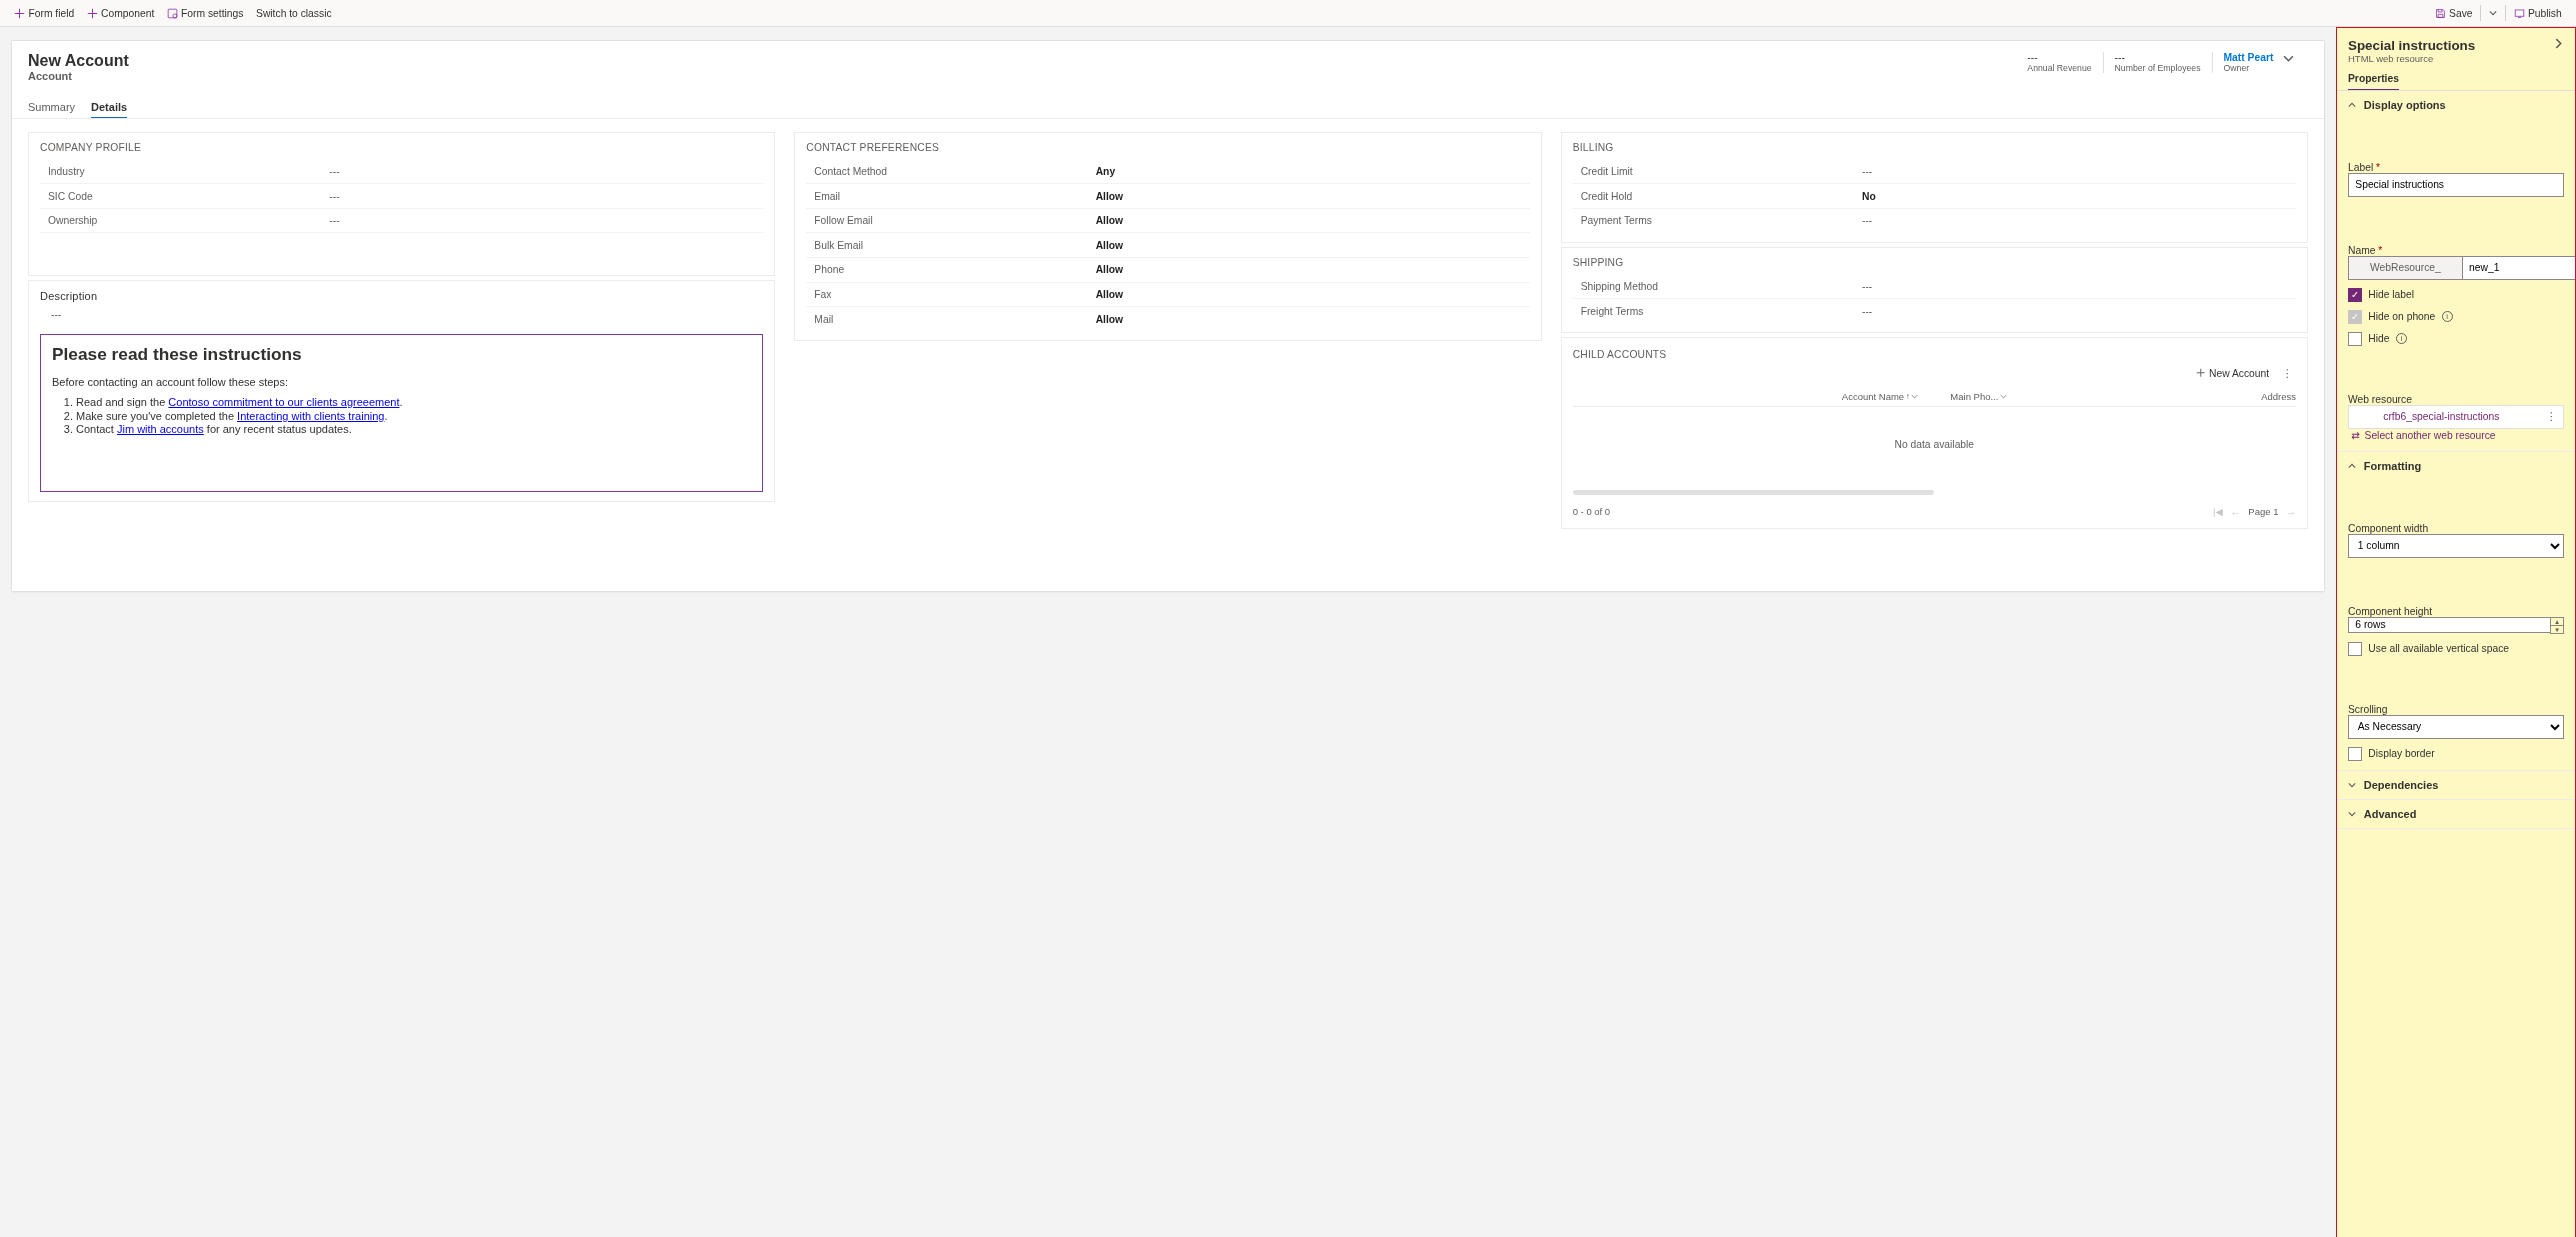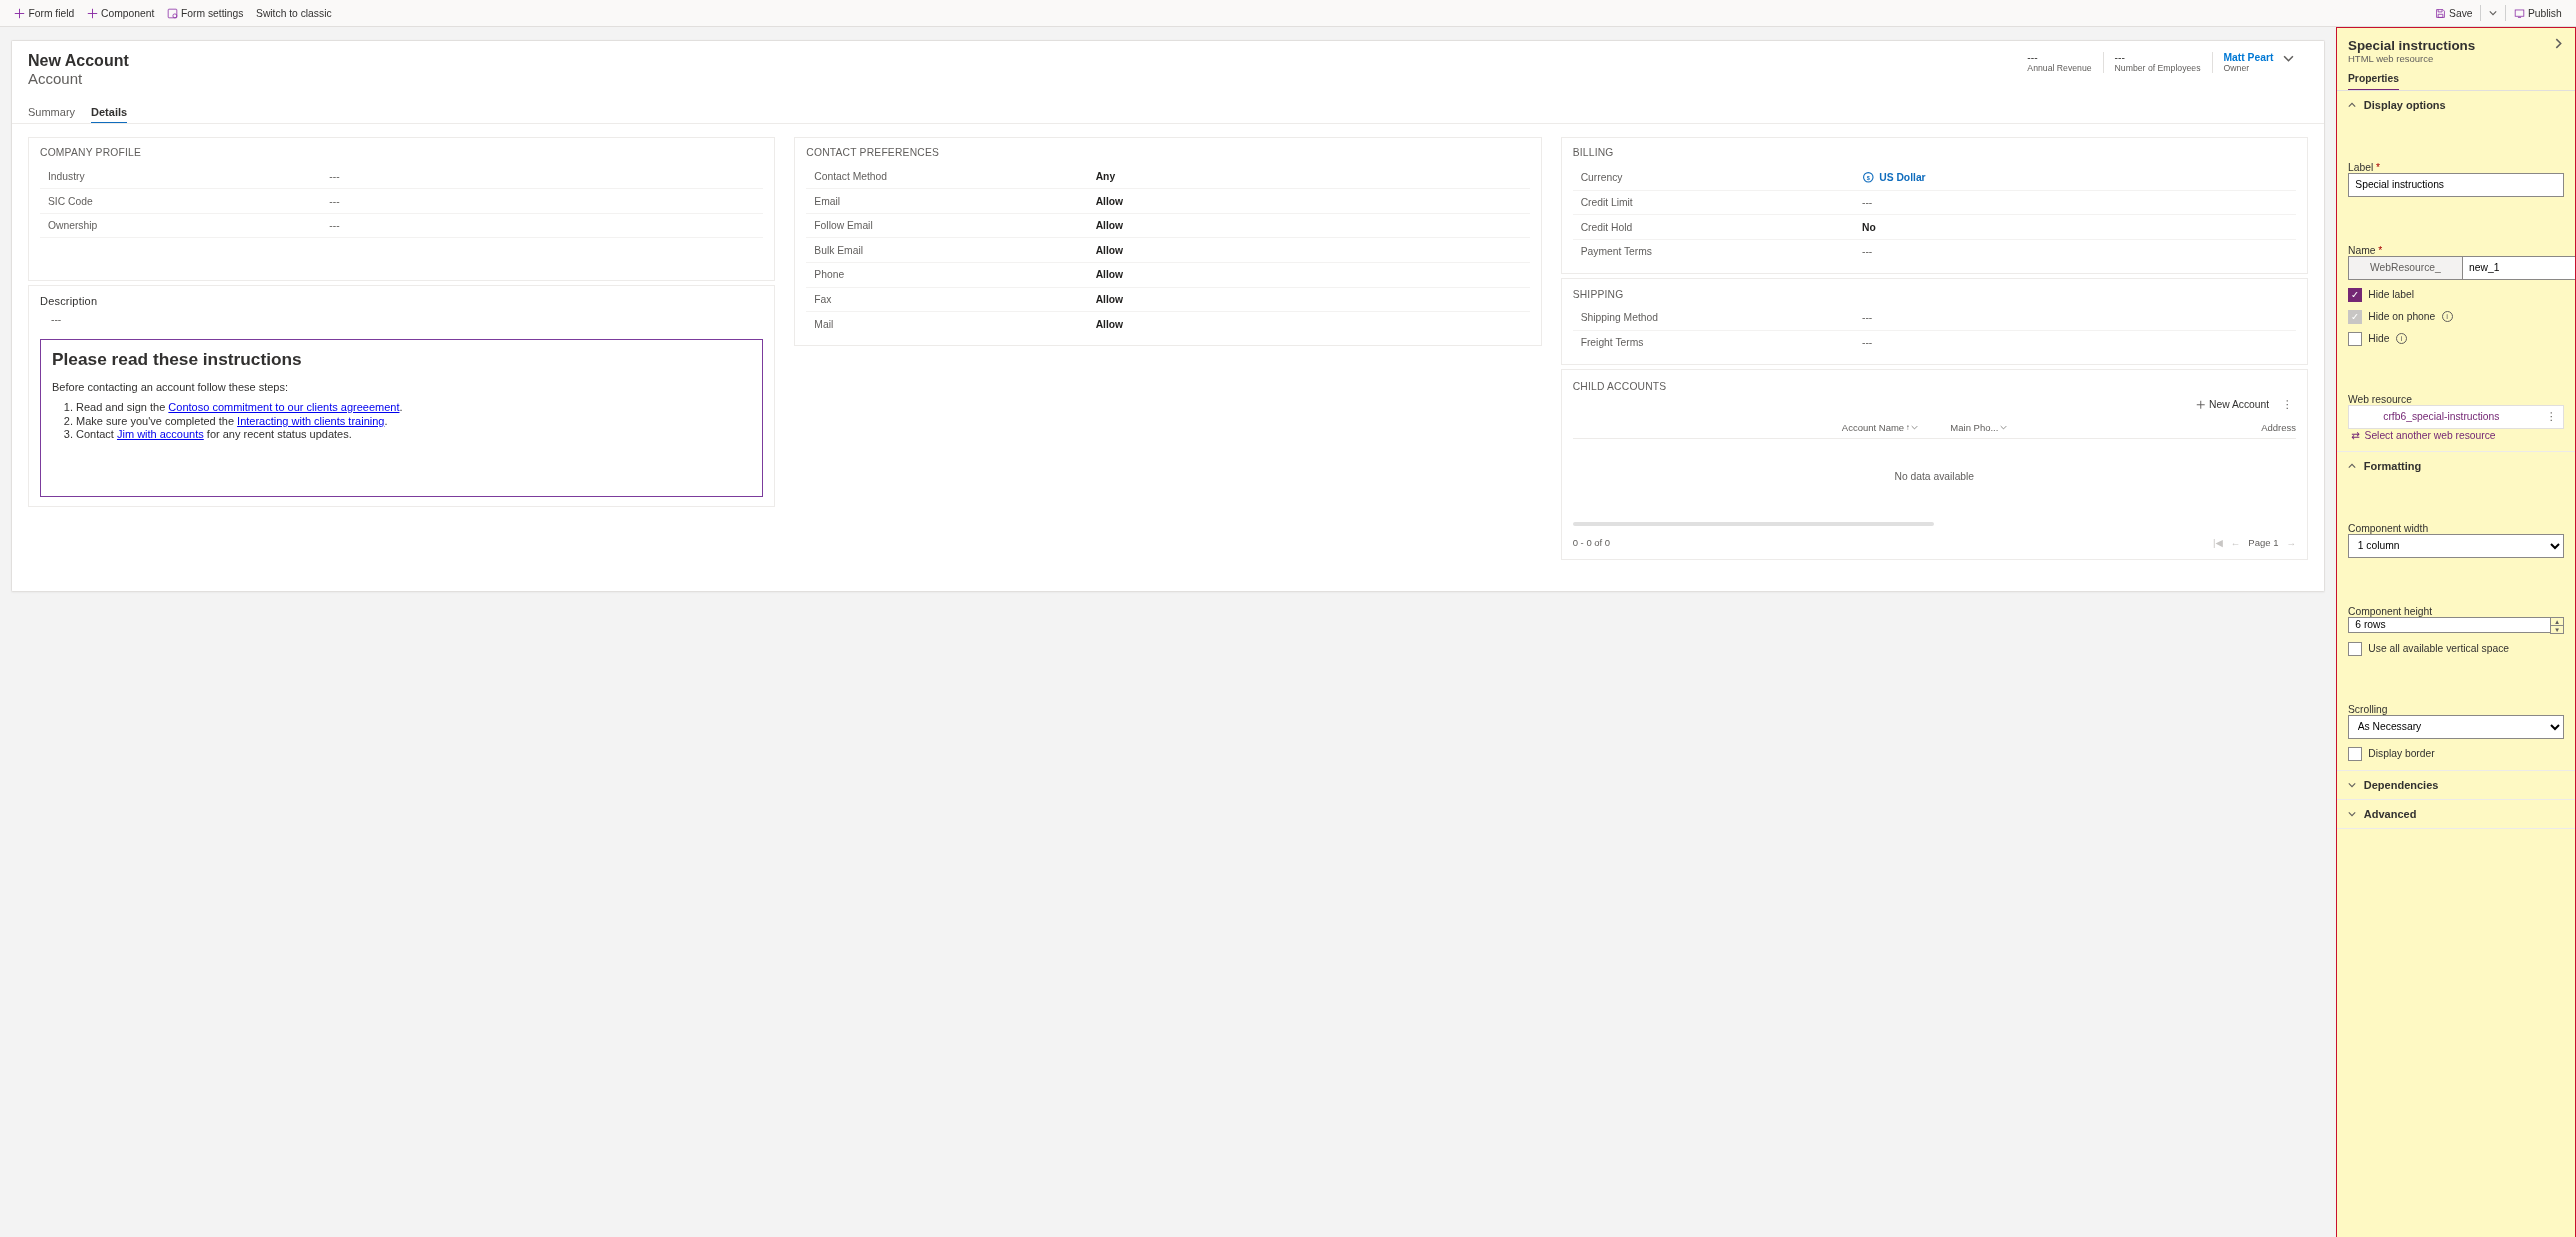--- a/index.html
+++ b/index.html
@@ -17,21 +17,21 @@
   
   .main { flex: 1; display: flex; overflow: hidden; }
 
   
   .canvas-wrap { flex: 1; overflow: auto; padding: 12.6px 11px; }
   .canvas { background: #fff; border: 0.8px solid #e1dfdd; border-radius: 1.6px; box-shadow: 0 0.8px 1.6px rgba(0,0,0,0.04); min-height: 552px; }
 
   
   .rec-header { padding: 11px 16px 0 16px; display: flex; justify-content: space-between; align-items: flex-start; }
   .rec-header .title { font-size: 16px; font-weight: 600; }
-  .rec-header .subt { font-size: 15px; color: #605e5c; }
+  .rec-header .subt { font-size: 11px; color: #605e5c; font-weight: bold; }
 
   .header-right { display:flex; align-items:flex-start; gap:0; }
   .hstat { padding: 0 11px; border-left: 0.8px solid #e1dfdd; }
   .hstat:first-child { border-left: none; }
   .hstat .v { font-size: 10.3px; color: #323130; }
   .hstat .v.link { color: #0078d4; font-weight:600; }
   .hstat .l { font-size: 8.7px; color: #605e5c; }
   .owner-wrap { display:flex; gap:6.3px; align-items:flex-start; }
   .chev { color:#605e5c; padding:1.6px 3.2px; cursor:pointer; }
 
@@ -287,34 +287,20 @@
             <div class="fld-row">
                 <div class="fl">Mail</div>
                 <div class="fv">Allow</div>
               </div>
           </div>
         </div>
 
         <div class="col">
           <div class="section">
             <div class="sect-title">BILLING</div>
-            <div class="fld-row">
-              <div class="fl">Currency</div>
-              <div class="fv">
-                  <span class="currency-val">
-                    <span class="cur-icon">
-                      <svg width="12.6" height="12.6" viewBox="0 0 16 16" style="font-size:13px">
-                        <circle cx="8" cy="8" r="6" fill="none" stroke="currentColor" stroke-width="1.4"></circle>
-                        <text x="8" y="11" text-anchor="middle" font-size="7" fill="currentColor" font-family="sans-serif">$</text>
-                      </svg>
-                    </span>
-                    <span>US Dollar</span>
-                  </span>
-                </div>
-            </div>
             <div class="fld-row">
                 <div class="fl">Credit Limit</div>
                 <div class="fv light">---</div>
               </div>
             <div class="fld-row">
                 <div class="fl">Credit Hold</div>
                 <div class="fv">No</div>
               </div>
             <div class="fld-row">
                 <div class="fl">Payment Terms</div>

